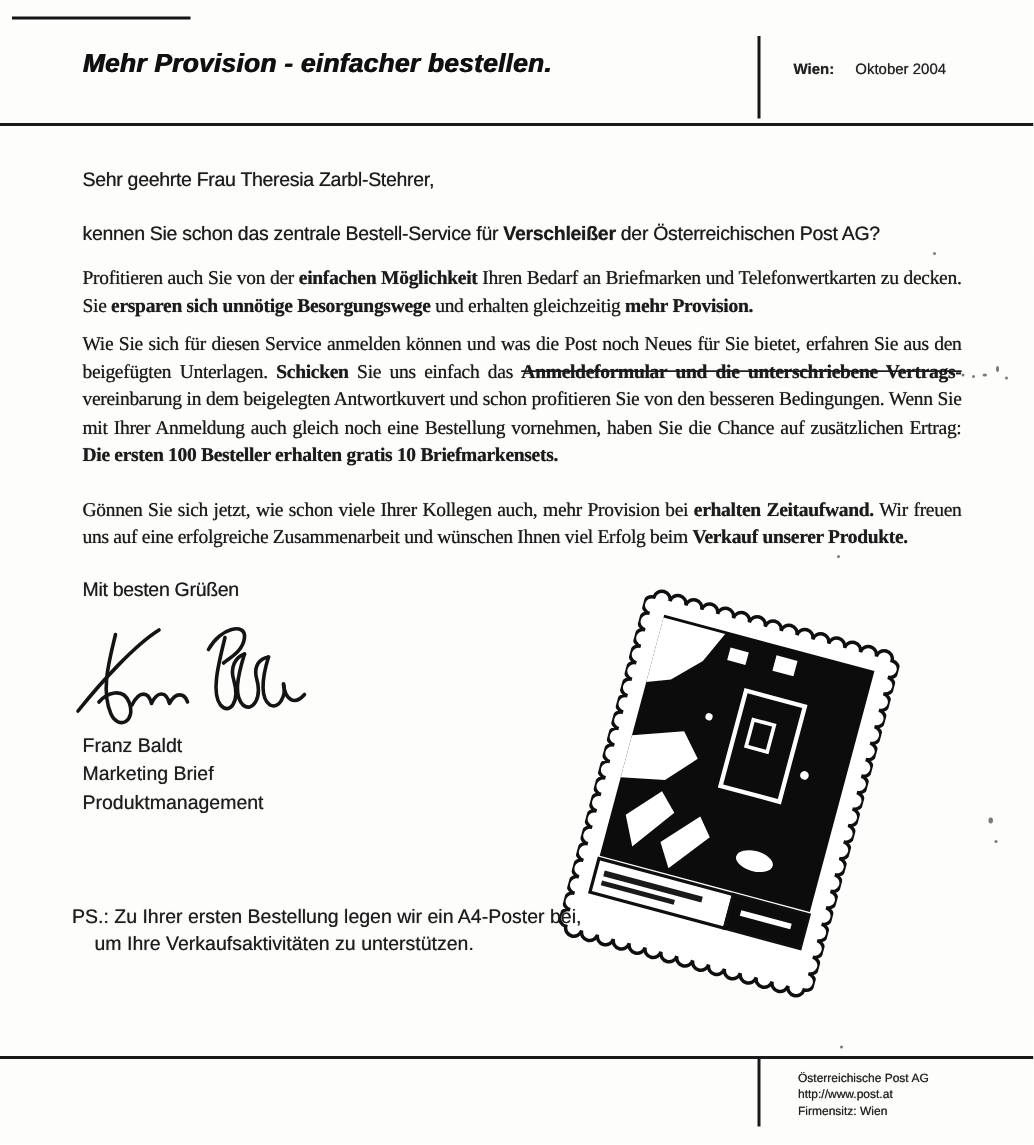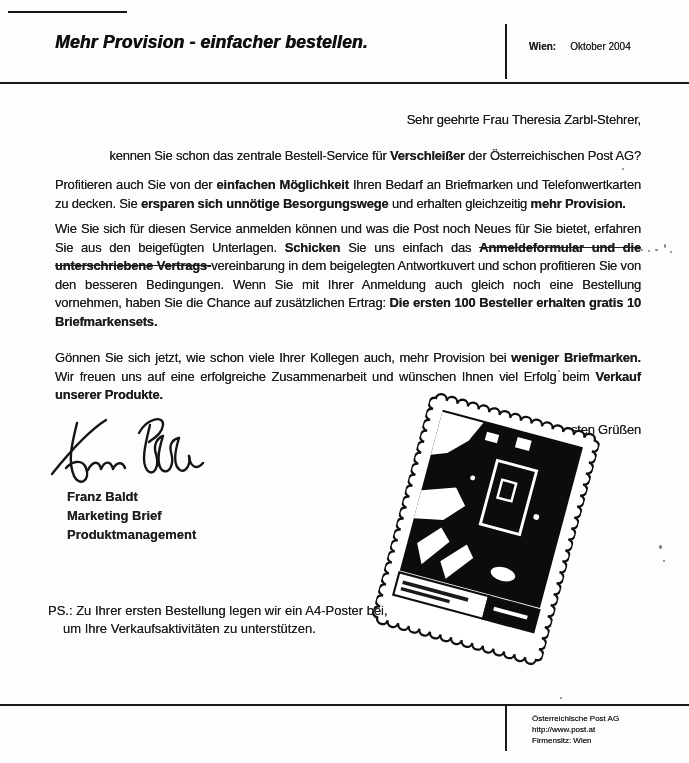--- a/index.html
+++ b/index.html
@@ -27,30 +27,30 @@
   .date-row{position:absolute;left:529px;top:41px;font-size:10px;color:#222;}
   .date-row .lbl{font-weight:bold;margin-right:14px;}
   .rule{position:absolute;left:0;width:689px;height:2px;background:#1a1a1a;border:0;margin:0;}
   .rule-top{top:82px;}
   .rule-bottom{top:704px;}
 
   .body-text{
     position:absolute;left:55px;top:111px;width:586px;
     font-size:13px;line-height:18.5px;letter-spacing:-.2px;color:#1b1b1b;
   }
-  .body-text p{margin:0;text-align:right;}
-  .body-text p.just{text-align:justify;}
+  .body-text p{margin:0;}
+  .body-text p.just{text-align:justify;font-family:Liberation Serif, serif;}
   .mt17{margin-top:17px !important;}
   .mt11{margin-top:11px !important;}
   .mt7{margin-top:7px !important;}
   .mt18{margin-top:18px !important;}
   .mt16{margin-top:16px !important;}
 
   .signature{position:absolute;left:46px;top:410px;}
-  .signer{position:absolute;left:67px;top:487px;font-size:13px;line-height:19px;font-weight:bold;}
+  .signer{position:absolute;left:55px;top:487px;font-size:13px;line-height:19px;}
 
   .stamp-wrap{
     position:absolute;left:398px;top:408px;width:176px;height:242px;
     transform:rotate(15deg);transform-origin:50% 50%;
   }
 
   .ps-note{position:absolute;left:48px;top:602px;font-size:13px;line-height:17.5px;}
   .ps-note .l2{padding-left:15px;}
 
   .footer-tick{position:absolute;left:505px;top:705px;width:2px;height:46px;background:#1a1a1a;}
@@ -70,21 +70,21 @@
   <div class="date-row">
     <span class="lbl ink">Wien:</span><span class="ink">Oktober 2004</span>
   </div>
   <div class="rule rule-top"></div>
 
   <div class="body-text ink">
     <p>Sehr geehrte Frau Theresia Zarbl-Stehrer,</p>
     <p class="mt17"><span>kennen Sie schon das </span><span style="font-weight: normal;">zentrale Bestell-Service</span><span> für </span><span style="font-weight: bold;">Verschleißer</span><span> der Österreichischen Post AG?</span></p>
     <p class="mt11 just"><span>Profitieren auch Sie von der </span><span style="font-weight: bold;">einfachen Möglichkeit</span><span> Ihren Bedarf an Briefmarken und Telefonwertkarten zu decken. Sie </span><span style="font-weight: bold;">ersparen sich unnötige Besorgungswege</span><span> und erhalten gleichzeitig </span><span style="font-weight: bold;">mehr Provision.</span></p>
     <p class="mt7 just"><span>Wie Sie sich für diesen Service anmelden können und was die Post noch Neues für Sie bietet, erfahren Sie aus den beigefügten Unterlagen. </span><span style="font-weight: bold;">Schicken</span><span> Sie uns einfach das </span><span style="font-weight: bold; text-decoration: line-through;">Anmeldeformular und die unterschriebene Vertrags-</span><span>vereinbarung in dem beigelegten Antwortkuvert und schon profitieren Sie von den besseren Bedingungen. Wenn Sie mit Ihrer Anmeldung auch gleich noch eine Bestellung vornehmen, haben Sie die Chance auf zusätzlichen Ertrag: </span><span style="font-weight: bold;">Die ersten 100 Besteller erhalten gratis 10 Briefmarkensets.</span></p>
-    <p class="mt18 just"><span>Gönnen Sie sich jetzt, wie schon viele Ihrer Kollegen auch, mehr Provision bei </span><span style="font-weight: bold;">weniger Briefmarken.</span><span> Wir freuen uns auf eine erfolgreiche Zusammenarbeit und wünschen Ihnen viel Erfolg beim </span><span style="font-weight: bold;">Verkauf unserer Produkte.</span></p>
+    <p class="mt18 just"><span>Gönnen Sie sich jetzt, wie schon viele Ihrer Kollegen auch, mehr Provision bei </span><span style="font-weight: bold;">erhalten Zeitaufwand.</span><span> Wir freuen uns auf eine erfolgreiche Zusammenarbeit und wünschen Ihnen viel Erfolg beim </span><span style="font-weight: bold;">Verkauf unserer Produkte.</span></p>
     <p class="mt16">Mit besten Grüßen</p>
   </div>
 
   <svg class="signature" width="160" height="90" viewBox="0 0 160 90">
     <g fill="none" stroke="#141414" stroke-width="2.4" stroke-linecap="round" stroke-linejoin="round">
       <path d="M6,64 C22,44 44,20 60,10"></path>
       <path d="M31,13 C27,30 21,50 28,66 C33,77 45,71 40,58 C36,48 25,52 20,58"></path>
       <path d="M42,60 C47,50 53,51 55,59 C59,50 65,51 67,59 C71,51 77,52 79,58"></path>
       <path d="M93,23 C101,8 118,5 117,15 C116,24 108,28 103,32"></path>
       <path d="M104,15 C99,35 95,52 101,60 C107,67 114,58 110,44 C107,35 111,28 117,26"></path>

